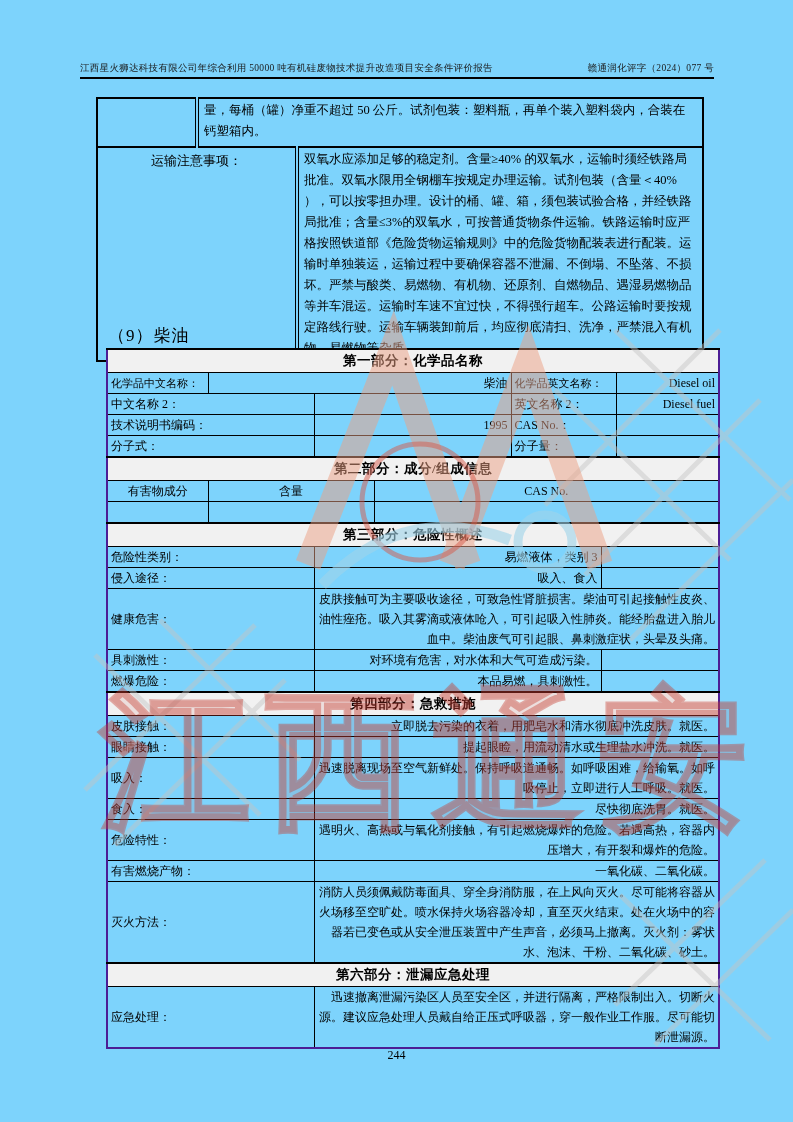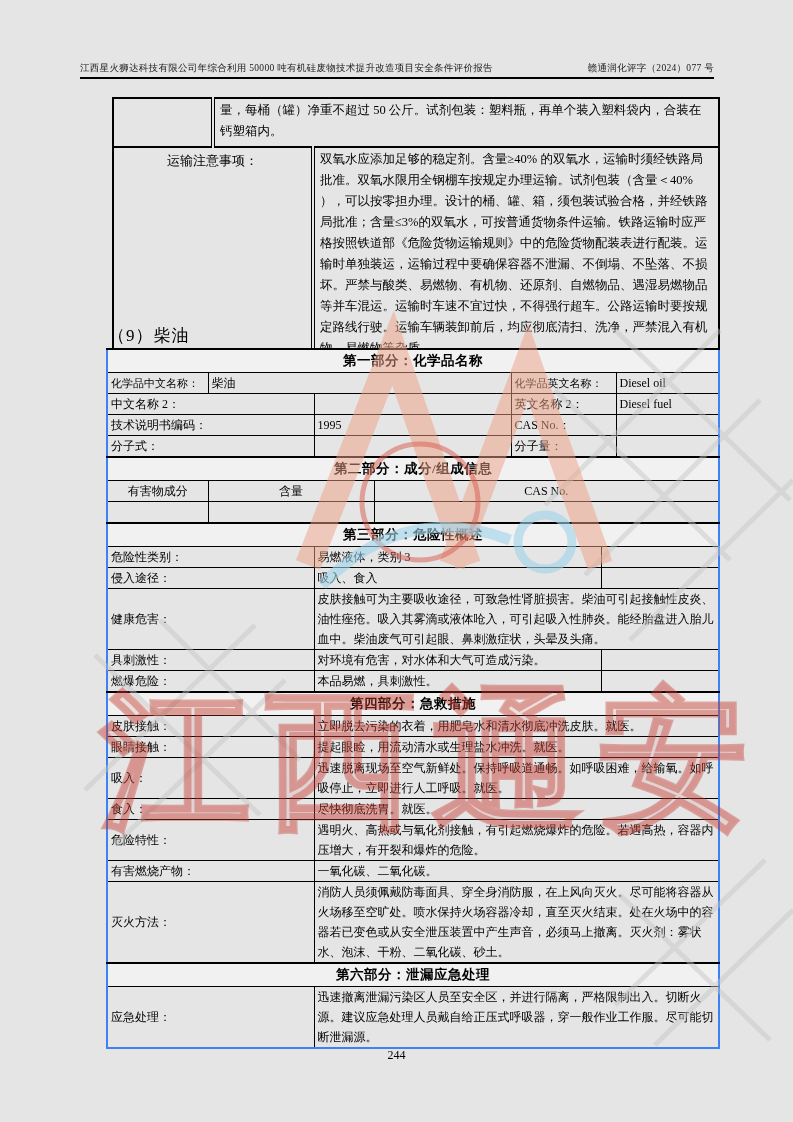--- a/index.html
+++ b/index.html
@@ -1,37 +1,37 @@
 <!DOCTYPE html>
 <html><head>
 <meta charset="utf-8">
 <style>
   html,body{margin:0;padding:0;background:#ffffff;}
-  .page{position:relative;width:793px;height:1122px;background:#e5e5e5;overflow:hidden;
+  .page{position:relative;width:793px;height:1122px;background:#7dd3fc;overflow:hidden;
         font-family:"Liberation Serif", serif;color:#000;}
   
   .hdr-left{position:absolute;left:80px;top:62px;font-size:9.5px;color:#1a1a1a;letter-spacing:.3px;}
   .hdr-right{position:absolute;right:79px;top:62px;font-size:9.5px;color:#1a1a1a;letter-spacing:.3px;padding-left:8px;}
   .hdr-rule{position:absolute;left:80px;right:79px;top:77px;border-bottom:2px solid #000;}
   
-  .cont-table{position:absolute;left:112px;top:97px;width:608px;border-collapse:collapse;
+  .cont-table{position:absolute;left:96px;top:97px;width:608px;border-collapse:collapse;
               table-layout:fixed;font-size:12.5px;line-height:21px;}
   .cont-table td{border:2px solid #000;padding:1px 5px;vertical-align:top;}
   .cont-table .lblcell{text-align:center;padding-top:2px;font-size:13px;margin-left:44px;}
   .cont-table .dbl{border-left:4px double #000;}
   
   .sec-heading{position:absolute;left:108px;top:324px;font-size:17px;font-weight:normal;letter-spacing:1px;}
   
   .msds{position:absolute;left:106px;top:348px;width:612px;border-collapse:collapse;
-        table-layout:fixed;font-size:12px;line-height:20px;border:2px solid #3b82f6;}
+        table-layout:fixed;font-size:12px;line-height:20px;border:2px solid #4c1d95;}
   .msds td{border:1px solid #000;padding:0 3px;vertical-align:middle;overflow:hidden;}
   .msds .sect{background:#f1f1f1;font-weight:bold;text-align:center;font-size:13.5px;
               border-top:2px solid #000;height:22px;letter-spacing:.5px;}
   .msds .lbl{padding-right:2px;white-space:nowrap;}
-  .msds .val{text-align:left;}
+  .msds .val{text-align:right;}
   .msds .ctr{text-align:center;}
   .msds .sm{font-size:11px;}
   .msds tr.h1{height:21px;}
   
   .page-num{position:absolute;top:1048px;left:0;width:100%;text-align:center;font-size:12px;}
   
   .wm{position:absolute;inset:0;pointer-events:none;z-index:6;}
   .wm-svg{position:absolute;left:0;top:0;}
   .wm-text{position:absolute;left:100px;top:662px;font-size:150px;font-weight:bold;letter-spacing:16px;
            white-space:nowrap;color:rgba(198,58,45,0.10);-webkit-text-stroke:3px rgba(198,58,45,0.40);

